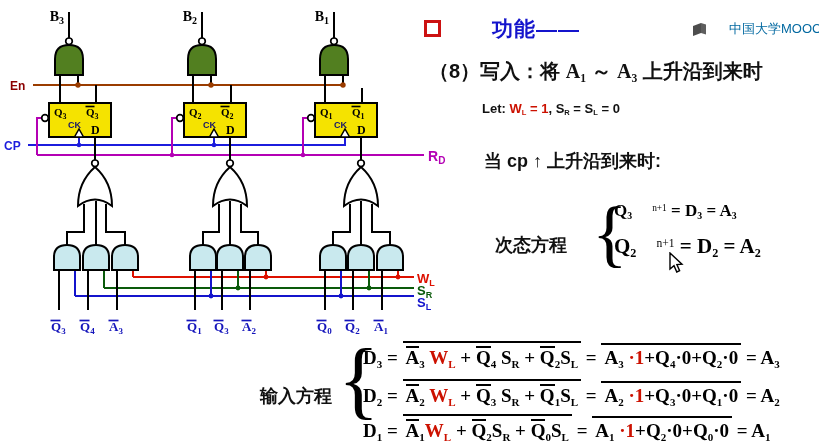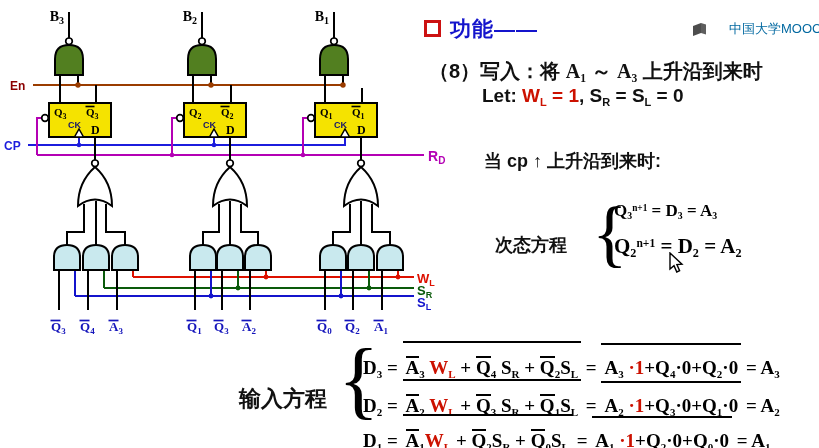--- a/index.html
+++ b/index.html
@@ -3,25 +3,25 @@
 <meta charset="utf-8">
 <style>
   html,body{margin:0;padding:0;background:#fff;}
   .stage{position:relative;width:819px;height:448px;background:#fff;overflow:hidden;
          font-family:"Liberation Sans",sans-serif;}
   .abs{position:absolute;}
   .rich{font-weight:bold;color:#111;white-space:nowrap;}
   .rich .serif{font-family:"Liberation Serif",serif;}
   .eq{font-family:"Liberation Serif",serif;font-weight:bold;font-size:19px;color:#000;white-space:nowrap;}
   sub{font-size:58%;font-weight:bold;vertical-align:baseline;position:relative;top:0.32em;line-height:0;}
-  sup{font-size:55%;font-weight:bold;vertical-align:baseline;position:relative;top:-0.55em;line-height:0;}
-  .ov{display:inline-block;border-top:2px solid #000;padding:12px 3px 0 3px;line-height:1.12;}
+  sup{font-size:55%;font-weight:normal;vertical-align:baseline;position:relative;top:-0.55em;line-height:0;margin-left:20px;}
+  .ov{display:inline-block;border-top:2px solid #000;padding:2px 3px 0 3px;line-height:1.12;}
   .lbar{display:inline-block;border-top:2px solid #000;line-height:1.02;margin-top:1px;}
   .bullet{display:inline-block;width:11px;height:11px;border:3.5px solid #cc1111;margin-right:9px;position:relative;top:1px;}
-  .title{color:#1414cc;font-size:21px;font-weight:bold;letter-spacing:1px;white-space:nowrap;}
+  .title{color:#1414cc;font-size:21px;font-weight:bold;letter-spacing:1px;white-space:nowrap;margin-left:42px;}
   .watermark{color:#0369a1;font-size:13px;white-space:nowrap;display:flex;align-items:center;gap:19px;}
   .brace{font-family:"Liberation Serif",serif;font-weight:400;color:#000;line-height:1;}
 </style>
 </head>
 <body>
 
 <div class="stage">
 
   <svg id="circuit" class="abs" style="left:0;top:0" width="455" height="345" viewBox="0 0 455 345">
       <line x1="33" y1="85" x2="343" y2="85" stroke="#9a3c00" stroke-width="2.2"></line>
@@ -177,29 +177,29 @@
 
   <div class="abs watermark" style="left:693px;top:20px">
     <svg width="17" height="14" viewBox="0 0 17 14">
       <polygon points="0,4 8,1 8,11 0,14" fill="#4d4d4d"></polygon>
       <polygon points="8,1 13,2.4 13,12.4 8,11" fill="#5e5e5e"></polygon>
     </svg>
     <span>中国大学MOOC</span>
   </div>
 
   <div class="abs rich" style="left:429px;top:58px;font-size:20px"><span><span>（8）写入：将 </span><span class="serif">A<sub>1</sub></span><span> ～ </span><span class="serif">A<sub>3</sub></span><span> 上升沿到来时</span></span></div>
-  <div class="abs rich" style="left:482px;top:85px;font-size:19px"><span><span>Let: </span><span style="color: rgb(204, 17, 0);">W<sub>L</sub></span><span style="color: rgb(204, 17, 0);"> = 1</span><span>, </span><span>S<sub>R</sub></span><span> = </span><span>S<sub>L</sub></span><span> = 0</span></span></div>
+  <div class="abs rich" style="left:482px;top:101px;font-size:13px"><span><span>Let: </span><span style="color: rgb(204, 17, 0);">W<sub>L</sub></span><span style="color: rgb(204, 17, 0);"> = 1</span><span>, </span><span>S<sub>R</sub></span><span> = </span><span>S<sub>L</sub></span><span> = 0</span></span></div>
   <div class="abs rich" style="left:484px;top:149px;font-size:18px"><span><span>当 cp ↑ 上升沿到来时:</span></span></div>
 
   <div class="abs rich" style="left:495px;top:233px;font-size:18px">次态方程</div>
   <div class="abs brace" style="left:592px;top:196px;font-size:74px">{</div>
   <div class="abs eq" style="left:614px;top:201px;font-size:17px"><span><span>Q<sub>3</sub><sup>n+1</sup></span><span> = </span><span>D<sub>3</sub></span><span> = </span><span>A<sub>3</sub></span></span></div>
   <div class="abs eq" style="left:614px;top:234px;font-size:21px"><span><span>Q<sub>2</sub><sup>n+1</sup></span><span> = </span><span>D<sub>2</sub></span><span> = </span><span>A<sub>2</sub></span></span></div>
 
-  <div class="abs rich" style="left:239px;top:384px;font-size:22px">输入方程</div>
+  <div class="abs rich" style="left:260px;top:384px;font-size:18px">输入方程</div>
   <div class="abs brace" style="left:338px;top:336px;font-size:86px">{</div>
   <div class="abs eq" style="left:363px;top:341px"><span><span>D<sub>3</sub></span><span> = </span></span><span class="ov"><span><span class="lbar">A</span><sub>3</sub></span><span> </span><span style="color: rgb(204, 17, 0);">W<sub>L</sub></span><span> + </span><span><span class="lbar">Q</span><sub>4</sub></span><span> </span><span>S<sub>R</sub></span><span> + </span><span><span class="lbar">Q</span><sub>2</sub></span><span>S<sub>L</sub></span></span><span><span> = </span></span><span class="ov"><span>A<sub>3</sub></span><span style="color: rgb(204, 17, 0);"> ·1</span><span>+</span><span>Q<sub>4</sub></span><span>·0</span><span>+</span><span>Q<sub>2</sub></span><span>·0</span></span><span><span> = </span><span>A<sub>3</sub></span></span></div>
   <div class="abs eq" style="left:363px;top:379px"><span><span>D<sub>2</sub></span><span> = </span></span><span class="ov"><span><span class="lbar">A</span><sub>2</sub></span><span> </span><span style="color: rgb(204, 17, 0);">W<sub>L</sub></span><span> + </span><span><span class="lbar">Q</span><sub>3</sub></span><span> </span><span>S<sub>R</sub></span><span> + </span><span><span class="lbar">Q</span><sub>1</sub></span><span>S<sub>L</sub></span></span><span><span> = </span></span><span class="ov"><span>A<sub>2</sub></span><span style="color: rgb(204, 17, 0);"> ·1</span><span>+</span><span>Q<sub>3</sub></span><span>·0</span><span>+</span><span>Q<sub>1</sub></span><span>·0</span></span><span><span> = </span><span>A<sub>2</sub></span></span></div>
   <div class="abs eq" style="left:363px;top:414px"><span><span>D<sub>1</sub></span><span> = </span></span><span class="ov"><span><span class="lbar">A</span><sub>1</sub></span><span style="color: rgb(204, 17, 0);">W<sub>L</sub></span><span> + </span><span><span class="lbar">Q</span><sub>2</sub></span><span>S<sub>R</sub></span><span> + </span><span><span class="lbar">Q</span><sub>0</sub></span><span>S<sub>L</sub></span></span><span><span> = </span></span><span class="ov"><span>A<sub>1</sub></span><span style="color: rgb(204, 17, 0);"> ·1</span><span>+</span><span>Q<sub>2</sub></span><span>·0</span><span>+</span><span>Q<sub>0</sub></span><span>·0</span></span><span><span> = </span><span>A<sub>1</sub></span></span></div>
 
   <svg class="abs" style="left:669px;top:252px" width="16" height="22" viewBox="0 0 16 22">
     <path d="M1,1 L1,17 L5,13.6 L7.8,20 L10.6,18.7 L7.9,12.6 L13,12.2 Z" fill="#fff" stroke="#000" stroke-width="1.4"></path>
   </svg>
 
 </div>

